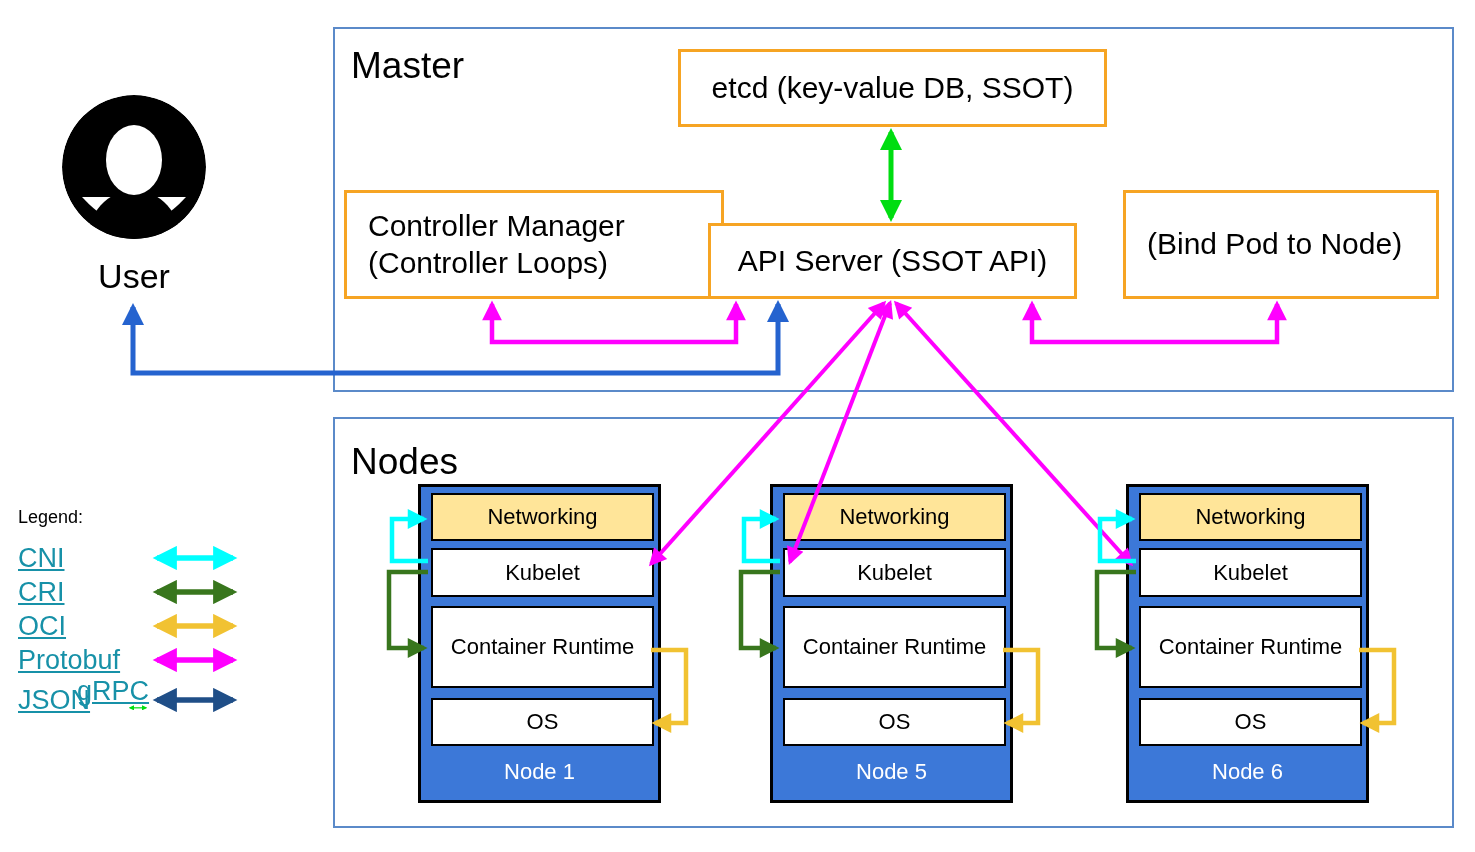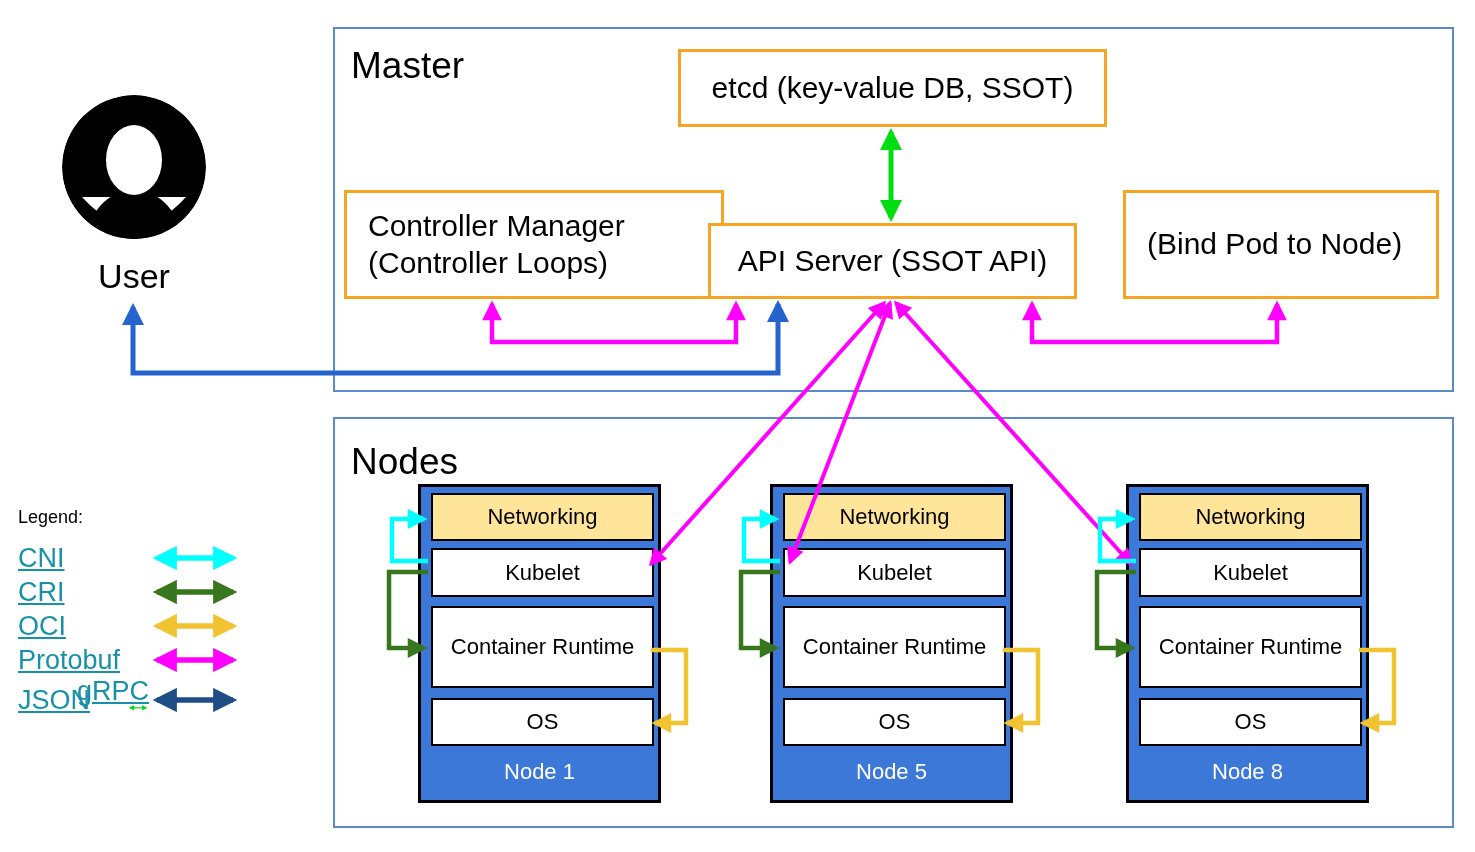--- a/index.html
+++ b/index.html
@@ -123,21 +123,21 @@
       </div>
     <div class="layer" style="top:61px;height:49px;">
         <span>Kubelet</span>
       </div>
     <div class="layer" style="top:119px;height:82px;">
         <span>Container Runtime</span>
       </div>
     <div class="layer" style="top:211px;height:48px;">
         <span>OS</span>
       </div>
-    <div class="node-name">Node 8</div>
+    <div class="node-name">Node 6</div>
   </div>
 
   <svg class="abs" style="left:61px;top:94px;" width="146" height="146" viewBox="0 0 146 146">
     <defs>
         <clipPath id="disc-clip">
           <circle cx="73" cy="73" r="72"></circle>
         </clipPath>
       </defs>
     <g clip-path="url(#disc-clip)">
       <circle cx="73" cy="73" r="72" fill="#000"></circle>

